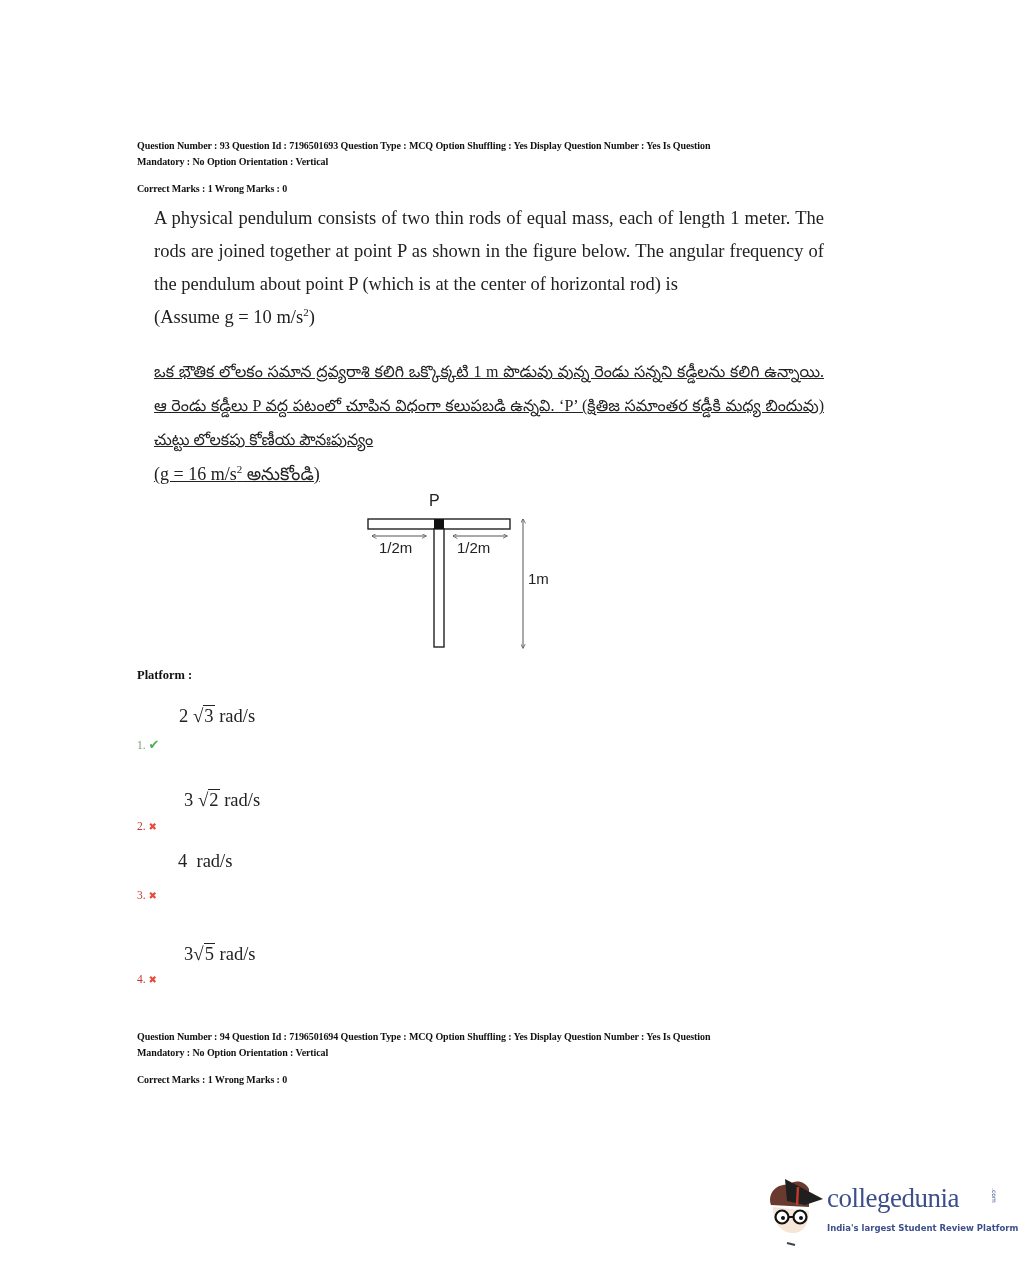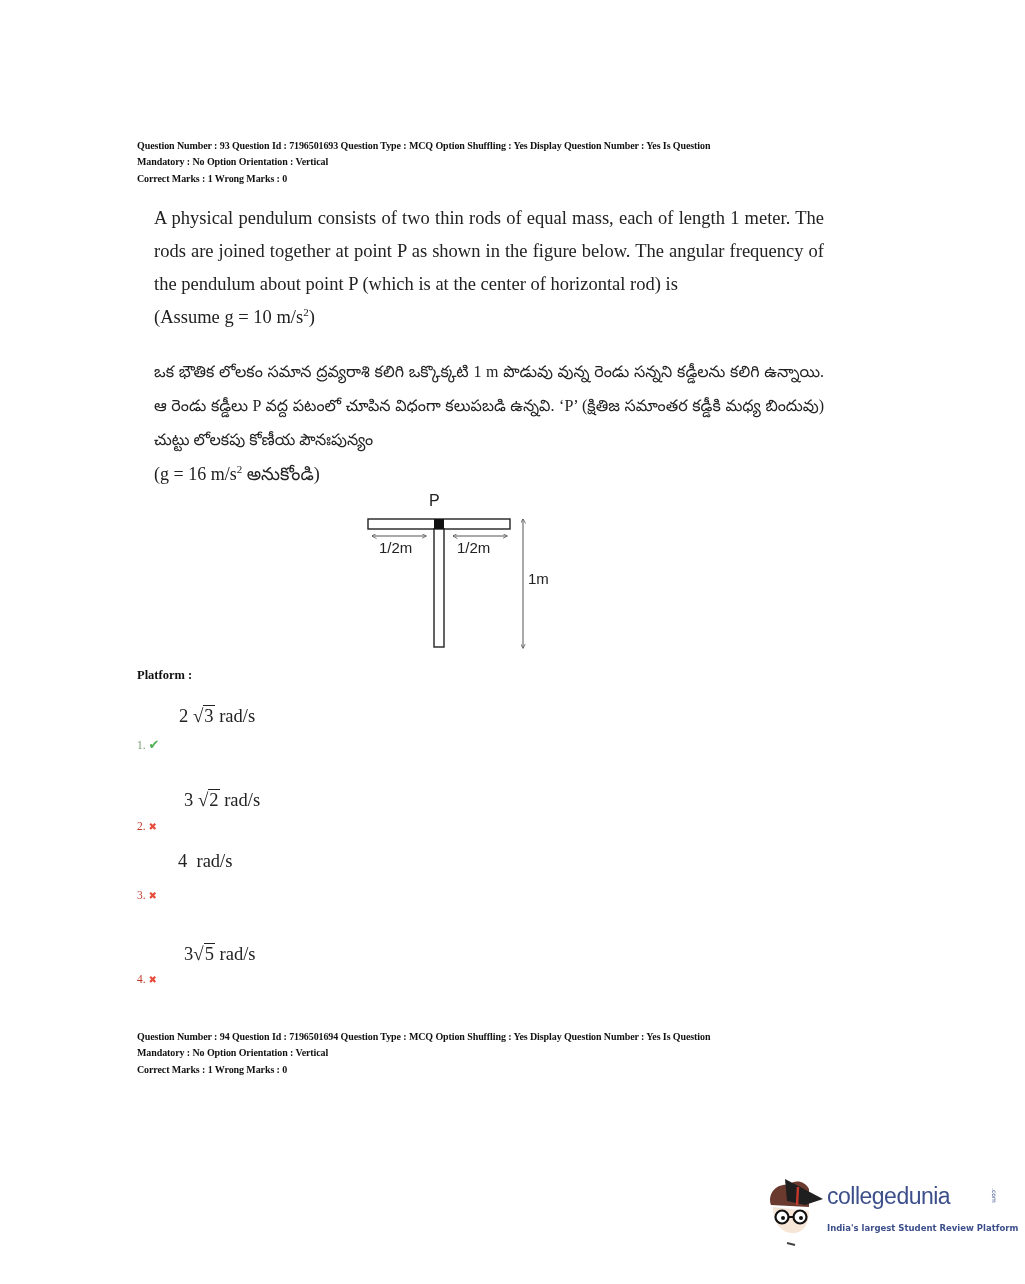--- a/index.html
+++ b/index.html
@@ -1,37 +1,37 @@
 <!DOCTYPE html>
 <html><head>
 <meta charset="utf-8">
 <style>
   html, body { margin:0; padding:0; background:#ffffff; }
   body { width:1025px; height:1284px; position:relative; overflow:hidden;
          font-family:"Liberation Serif", "DejaVu Serif", serif; color:#1a1a1a; }
   .meta { position:absolute; left:137px; font-weight:bold; font-size:10px; line-height:15.5px; color:#111; letter-spacing:-0.1px; }
   .meta .line { display:block; white-space:nowrap; }
-  .meta .marks { margin-top:2px;font-family:Liberation Serif, serif; }
+  .meta .marks { margin-top:12px;font-family:Liberation Serif, serif; }
   .q-en { position:absolute; left:154px; top:202px; width:670px; font-size:18.5px; line-height:33px; color:#222; text-align:justify; text-align-last:left; }
   .q-en sup, .q-te sup { font-size:11px; vertical-align:super; line-height:0; }
-  .q-te { position:absolute; left:154px; top:355px; width:670px; font-size:16px; line-height:34px; color:#222; text-align:justify; text-align-last:left; }
+  .q-te { position:absolute; left:154px; top:355px; width:670px; font-size:16px; line-height:34px; color:#222; text-align:justify; text-align-last:left;text-decoration:underline; }
   .q-te .g { font-size:18px; }
   .figure { position:absolute; left:360px; top:488px; width:200px; height:170px; }
   .options-label { position:absolute; left:137px; top:668px; font-weight:bold; font-size:12.5px; color:#111; }
   .opt-text { position:absolute; font-size:18.5px; color:#222; white-space:nowrap; }
   .sqrt { display:inline-block; position:relative; }
   .sqrt .rad { font-size:19px; }
   .sqrt .under { border-top:1.3px solid #222; padding:0 1px; }
   .opt-idx { position:absolute; left:137px; font-size:11.5px; white-space:nowrap; }
   .opt-idx.correct { color:#7a9a7a; }
   .opt-idx.wrong { color:#c0392b; }
   .mark-ok { color:#4caf50; font-size:13px; }
   .mark-x { color:#e74c3c; font-size:10px; }
   .logo { position:absolute; left:765px; top:1175px; width:235px; height:75px; }
-  .logo-word { position:absolute; left:62px; top:8px; font-family:Liberation Sans, sans-serif; font-size:23px; color:#3c4f8a; letter-spacing:-0.5px; }
+  .logo-word { position:absolute; left:62px; top:8px; font-family:Liberation Serif, serif; font-size:27px; color:#3c4f8a; letter-spacing:-0.5px; }
   .logo-com { position:absolute; left:226px; top:13px; font-family:"DejaVu Sans", sans-serif; font-size:6px; color:#3c4f8a; writing-mode:vertical-rl; }
   .logo-tag { position:absolute; left:62px; top:48px; font-family:"DejaVu Sans", sans-serif; font-size:8.5px; font-weight:bold; color:#3c4f8a; white-space:nowrap; }
 </style>
 </head>
 <body>
 
 <div class="meta" style="top:138px;">
   <span class="line">Question Number : 93 Question Id : 7196501693 Question Type : MCQ Option Shuffling : Yes Display Question Number : Yes Is Question</span>
   <span class="line">Mandatory : No Option Orientation : Vertical</span>
   <span class="line marks">Correct Marks : 1 Wrong Marks : 0</span>

